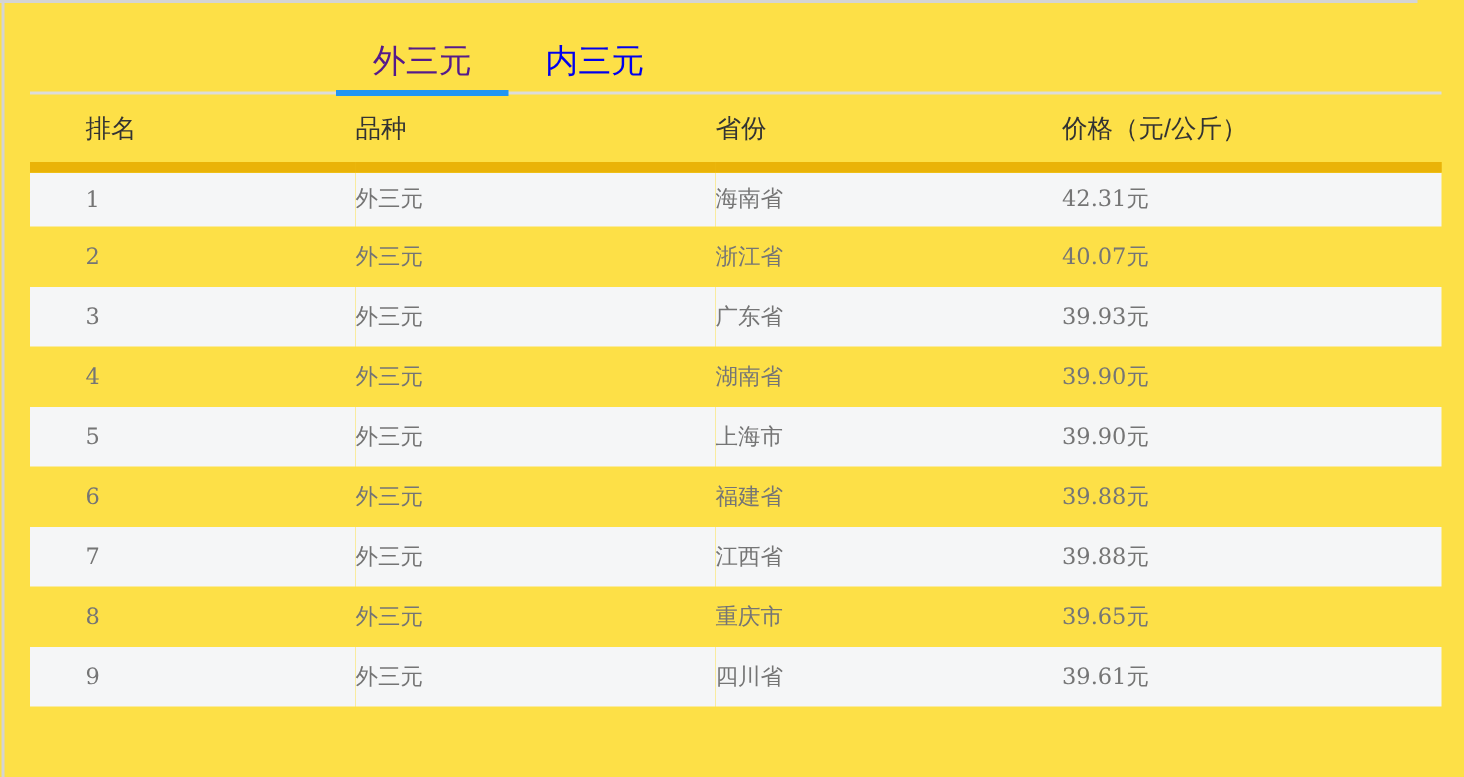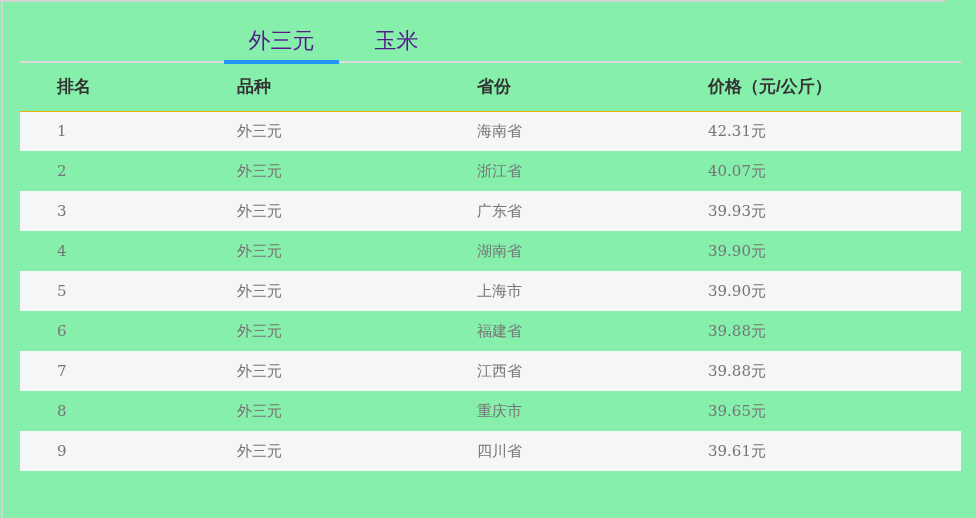--- a/index.html
+++ b/index.html
@@ -13,21 +13,21 @@
     --frame-border: #d4d4d4;
   }
   * { margin: 0; padding: 0; box-sizing: border-box; }
   html, body { background: #ffffff; }
   body { font-family: "Liberation Sans", sans-serif; }
 
   .page {
     position: relative;
     width: 976px;
     height: 518px;
-    background: #86efac;
+    background: #fde047;
     overflow: hidden;
   }
   .frame-top {
     position: absolute; top: 0; left: 0;
     width: 945px; height: 2px;
     background: var(--frame-border);
   }
   .frame-left {
     position: absolute; top: 0; left: 1px;
     width: 2px; height: 518px;
@@ -76,23 +76,23 @@
   }
   col.c1 { width: 217px; }
   col.c2 { width: 240px; }
   col.c3 { width: 231px; }
   col.c4 { width: 253px; }
   thead th {
     height: 48px;
     text-align: left;
     vertical-align: middle;
     font-size: 17px;
-    font-weight: bold;
+    font-weight: normal;
     color: var(--header-text);
-    border-bottom: 1px solid #eab308;
+    border-bottom: 7px solid #eab308;
   }
   th.c1pad, td.c1pad { padding-left: 37px; }
   tbody td {
     height: 40px;
     vertical-align: middle;
     font-size: 15px;
     color: var(--cell-text);
     font-family: "DejaVu Serif", serif;
     white-space: nowrap;
     overflow: hidden;
@@ -101,21 +101,21 @@
 </style>
 </head>
 <body>
 
 <div class="page">
   <div class="frame-top"></div>
   <div class="frame-left"></div>
 
   <nav class="tabs">
     <a class="tab active visited">外三元</a>
-      <a class="tab visited">玉米</a>
+      <a class="tab">内三元</a>
   </nav>
   <div class="tab-track">
     <div class="active-bar"></div>
   </div>
 
   <table>
     <colgroup>
       <col class="c1">
         <col class="c2">
         <col class="c3">

